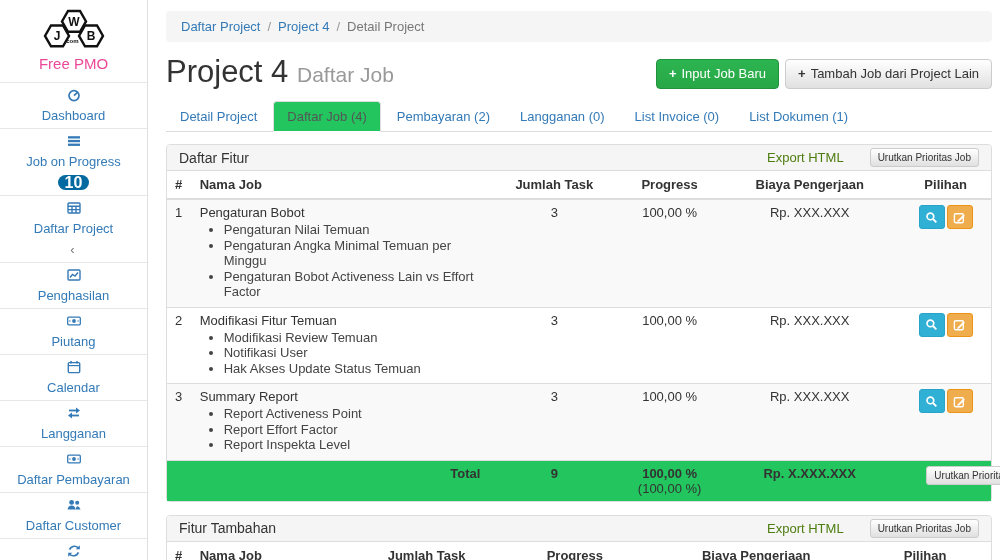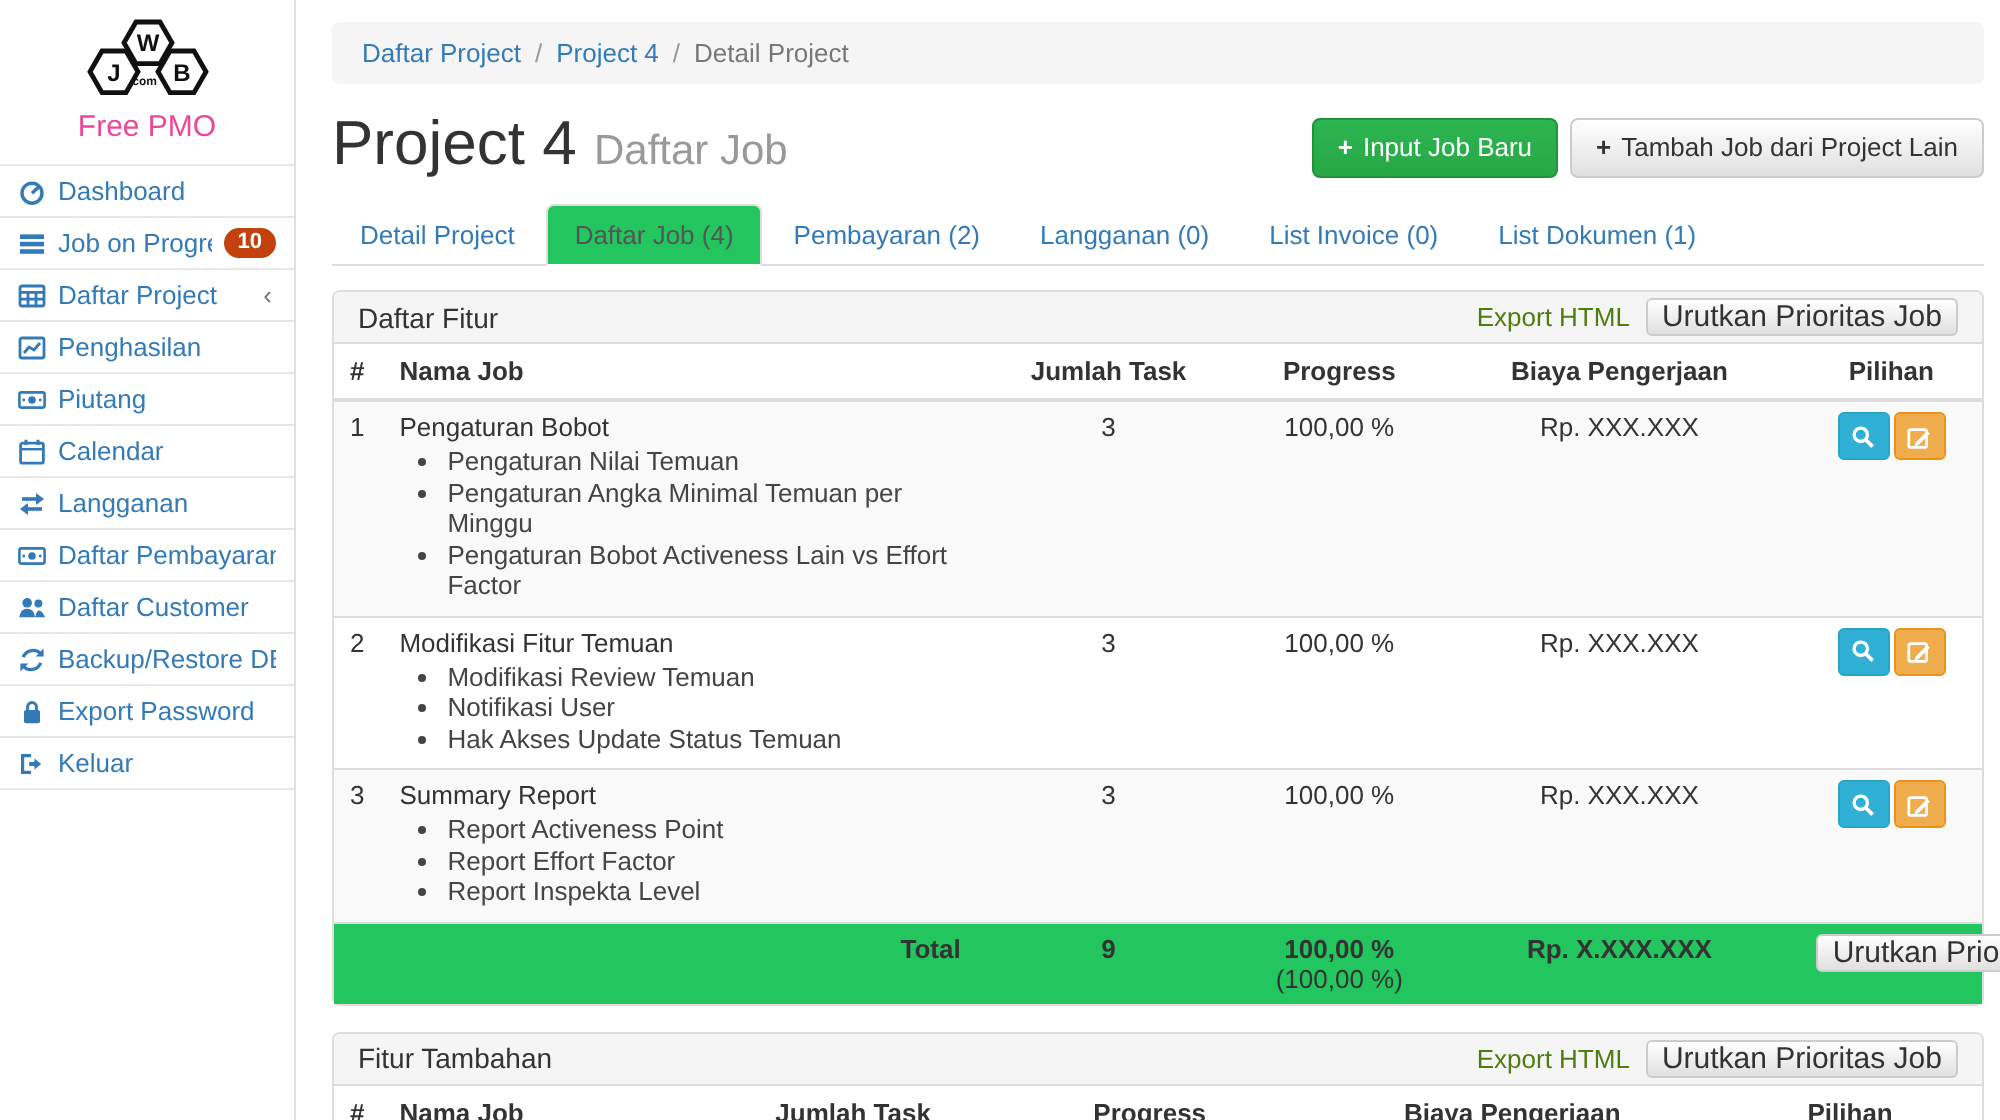--- a/index.html
+++ b/index.html
@@ -8,24 +8,24 @@
   .app { display:flex; width:1000px; height:560px; }
 
   
   .sidebar { width:148px; flex:0 0 148px; background:#fff; border-right:1px solid #e0e0e0; }
   .brand { text-align:center; padding:8px 0 10px; cursor:pointer; }
   .brand svg { display:block; margin:0 auto; }
   .brand-sub { color:#ec4899; font-size:15px; margin-top:5px; }
   .menu { border-top:1px solid #e7e7e7; }
   .menu-item { display:flex; align-items:center; gap:6px; padding:5px 9px;
     color:#337ab7; text-decoration:none; border-bottom:1px solid #e7e7e7;
-    font-size:13px; line-height:15px; cursor:pointer; white-space:nowrap; }
+    font-size:13px; line-height:15px; cursor:pointer; white-space:nowrap;flex-direction:column; }
   .menu-item .mi { flex:0 0 14px; height:14px; display:inline-flex; color:#337ab7; }
   .menu-item .grow { flex:1 1 auto; overflow:hidden; }
-  .badge { background:#c2410c; color:#fff; font-size:11px; font-weight:bold;
+  .badge { background:#0369a1; color:#fff; font-size:16px; font-weight:bold;
     padding:2px 7px; border-radius:9px; line-height:11px; }
   .chev { color:#777; font-size:13px; padding-right:2px; }
 
   
   .main { flex:1 1 auto; padding:11px 8px 0 18px; }
   .breadcrumb { list-style:none; background:#f5f5f5; border-radius:4px;
     padding:8px 15px; display:flex; gap:7px; align-items:center; margin-bottom:13px; }
   .breadcrumb a { color:#337ab7; text-decoration:none; cursor:pointer; }
   .breadcrumb .sep { color:#999; }
   .breadcrumb .active { color:#777; }
@@ -33,21 +33,21 @@
   .page-header { display:flex; justify-content:space-between; align-items:center; margin-bottom:9px; }
   .page-header h1 { font-size:31px; font-weight:500; color:#333; line-height:34px; }
   .page-header h1 small { font-size:21px; color:#999; font-weight:400; }
   .actions { display:flex; gap:6px; align-items:center; }
 
   .btn { display:inline-flex; align-items:center; gap:5px; border-radius:4px;
     font-size:13px; line-height:16px; padding:6px 12px; cursor:pointer;
     border:1px solid #ccc; background:linear-gradient(#fff,#e0e0e0); color:#333; white-space:nowrap; }
   .btn .plus { font-weight:bold; }
   .btn-success { background:linear-gradient(#2cb551,#28a745); border-color:#23923d; color:#fff; }
-  .btn-xs { font-size:15px; line-height:13px; padding:2px 7px; border-radius:3px; }
+  .btn-xs { font-size:10px; line-height:13px; padding:2px 7px; border-radius:3px;margin-left:18px; }
 
   
   .nav-tabs { list-style:none; display:flex; border-bottom:1px solid #ddd; margin-bottom:12px; }
   .nav-tabs li { margin-bottom:-1px; margin-right:2px; }
   .nav-tabs a { display:block; padding:7px 13px; color:#337ab7; text-decoration:none;
     border:1px solid transparent; border-radius:4px 4px 0 0; cursor:pointer; }
   .nav-tabs li.active a { color:#555; background:#22c55e; border-color:#ddd #ddd #fff; cursor:default; }
 
   
   .panel { border:1px solid #ddd; border-radius:4px; margin-bottom:13px; background:#fff; }

